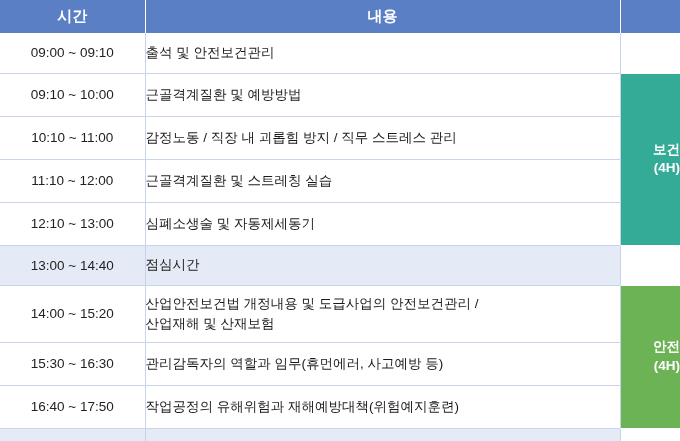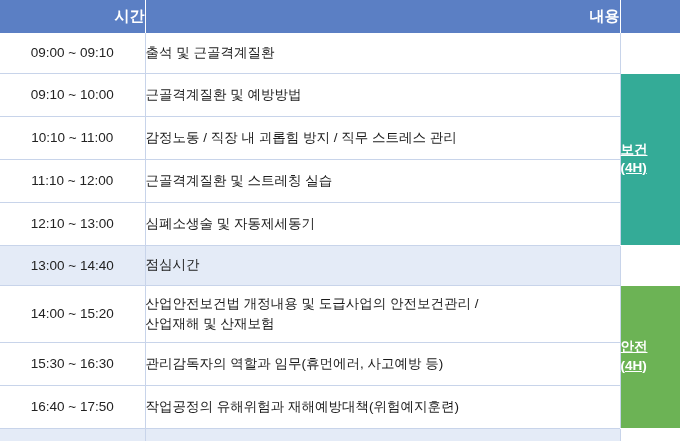--- a/index.html
+++ b/index.html
@@ -25,21 +25,21 @@
   .col-time { width: 145px; }
   .col-content { width: 475px; }
   .col-cat { width: 60px; }
 
   thead th {
     background: #5b7fc4;
     color: #ffffff;
     font-size: 15px;
     font-weight: bold;
     height: 33px;
-    text-align: right;
+    text-align: center;
     vertical-align: middle;
     border-right: 1px solid #ffffff;
   }
   thead th.last { border-right: none; }
 
   td.time {
     font-size: 13.5px;
     color: #222222;
     text-align: center;
     vertical-align: middle;
@@ -55,28 +55,27 @@
     padding-left: 18px;
     border-bottom: 1px solid #c8d4ea;
     border-right: 1px solid #c8d4ea;
     background: #ffffff;
     line-height: 1.45;
   }
   tr.highlight td.time, tr.highlight td.content {
     background: #e4ebf7;
   }
   td.cat {
-    text-align: left;
+    text-align: right;
     vertical-align: middle;
     color: #ffffff;
     font-size: 13.5px;
     font-weight: bold;
     line-height: 1.35;
     border-bottom: 1px solid #ffffff;
-    text-decoration: underline;
   }
   td.cat.health { background: #34ab97; }
   td.cat.safety { background: #6cb355; }
   td.cat.empty {
     background: #ffffff;
     border-bottom: 1px solid #ffffff;
   }
   td.cat.empty.last { border-bottom: none; }
   tr.last-row td.time, tr.last-row td.content { border-bottom: none; }
   .multiline { white-space: pre-line; }
@@ -93,21 +92,21 @@
   <thead>
     <tr>
       <th class="col-time">시간</th>
       <th class="col-content">내용</th>
       <th class="col-cat last"></th>
     </tr>
   </thead>
   <tbody>
     <tr id="row-0" style="height: 40px;">
       <td class="time">09:00 ~ 09:10</td>
-      <td class="content multiline">출석 및 근골격계질환</td>
+      <td class="content multiline">출석 및 안전보건관리</td>
       <td class="cat empty" rowspan="1"></td>
     </tr>
     <tr id="row-1" style="height: 43px; margin-left: 16px;">
       <td class="time">09:10 ~ 10:00</td>
       <td class="content multiline">근골격계질환 및 예방방법</td>
       <td class="cat health multiline" rowspan="4">보건
 (4H)</td>
     </tr>
     <tr id="row-2" style="height: 43px;">
       <td class="time">10:10 ~ 11:00</td>

